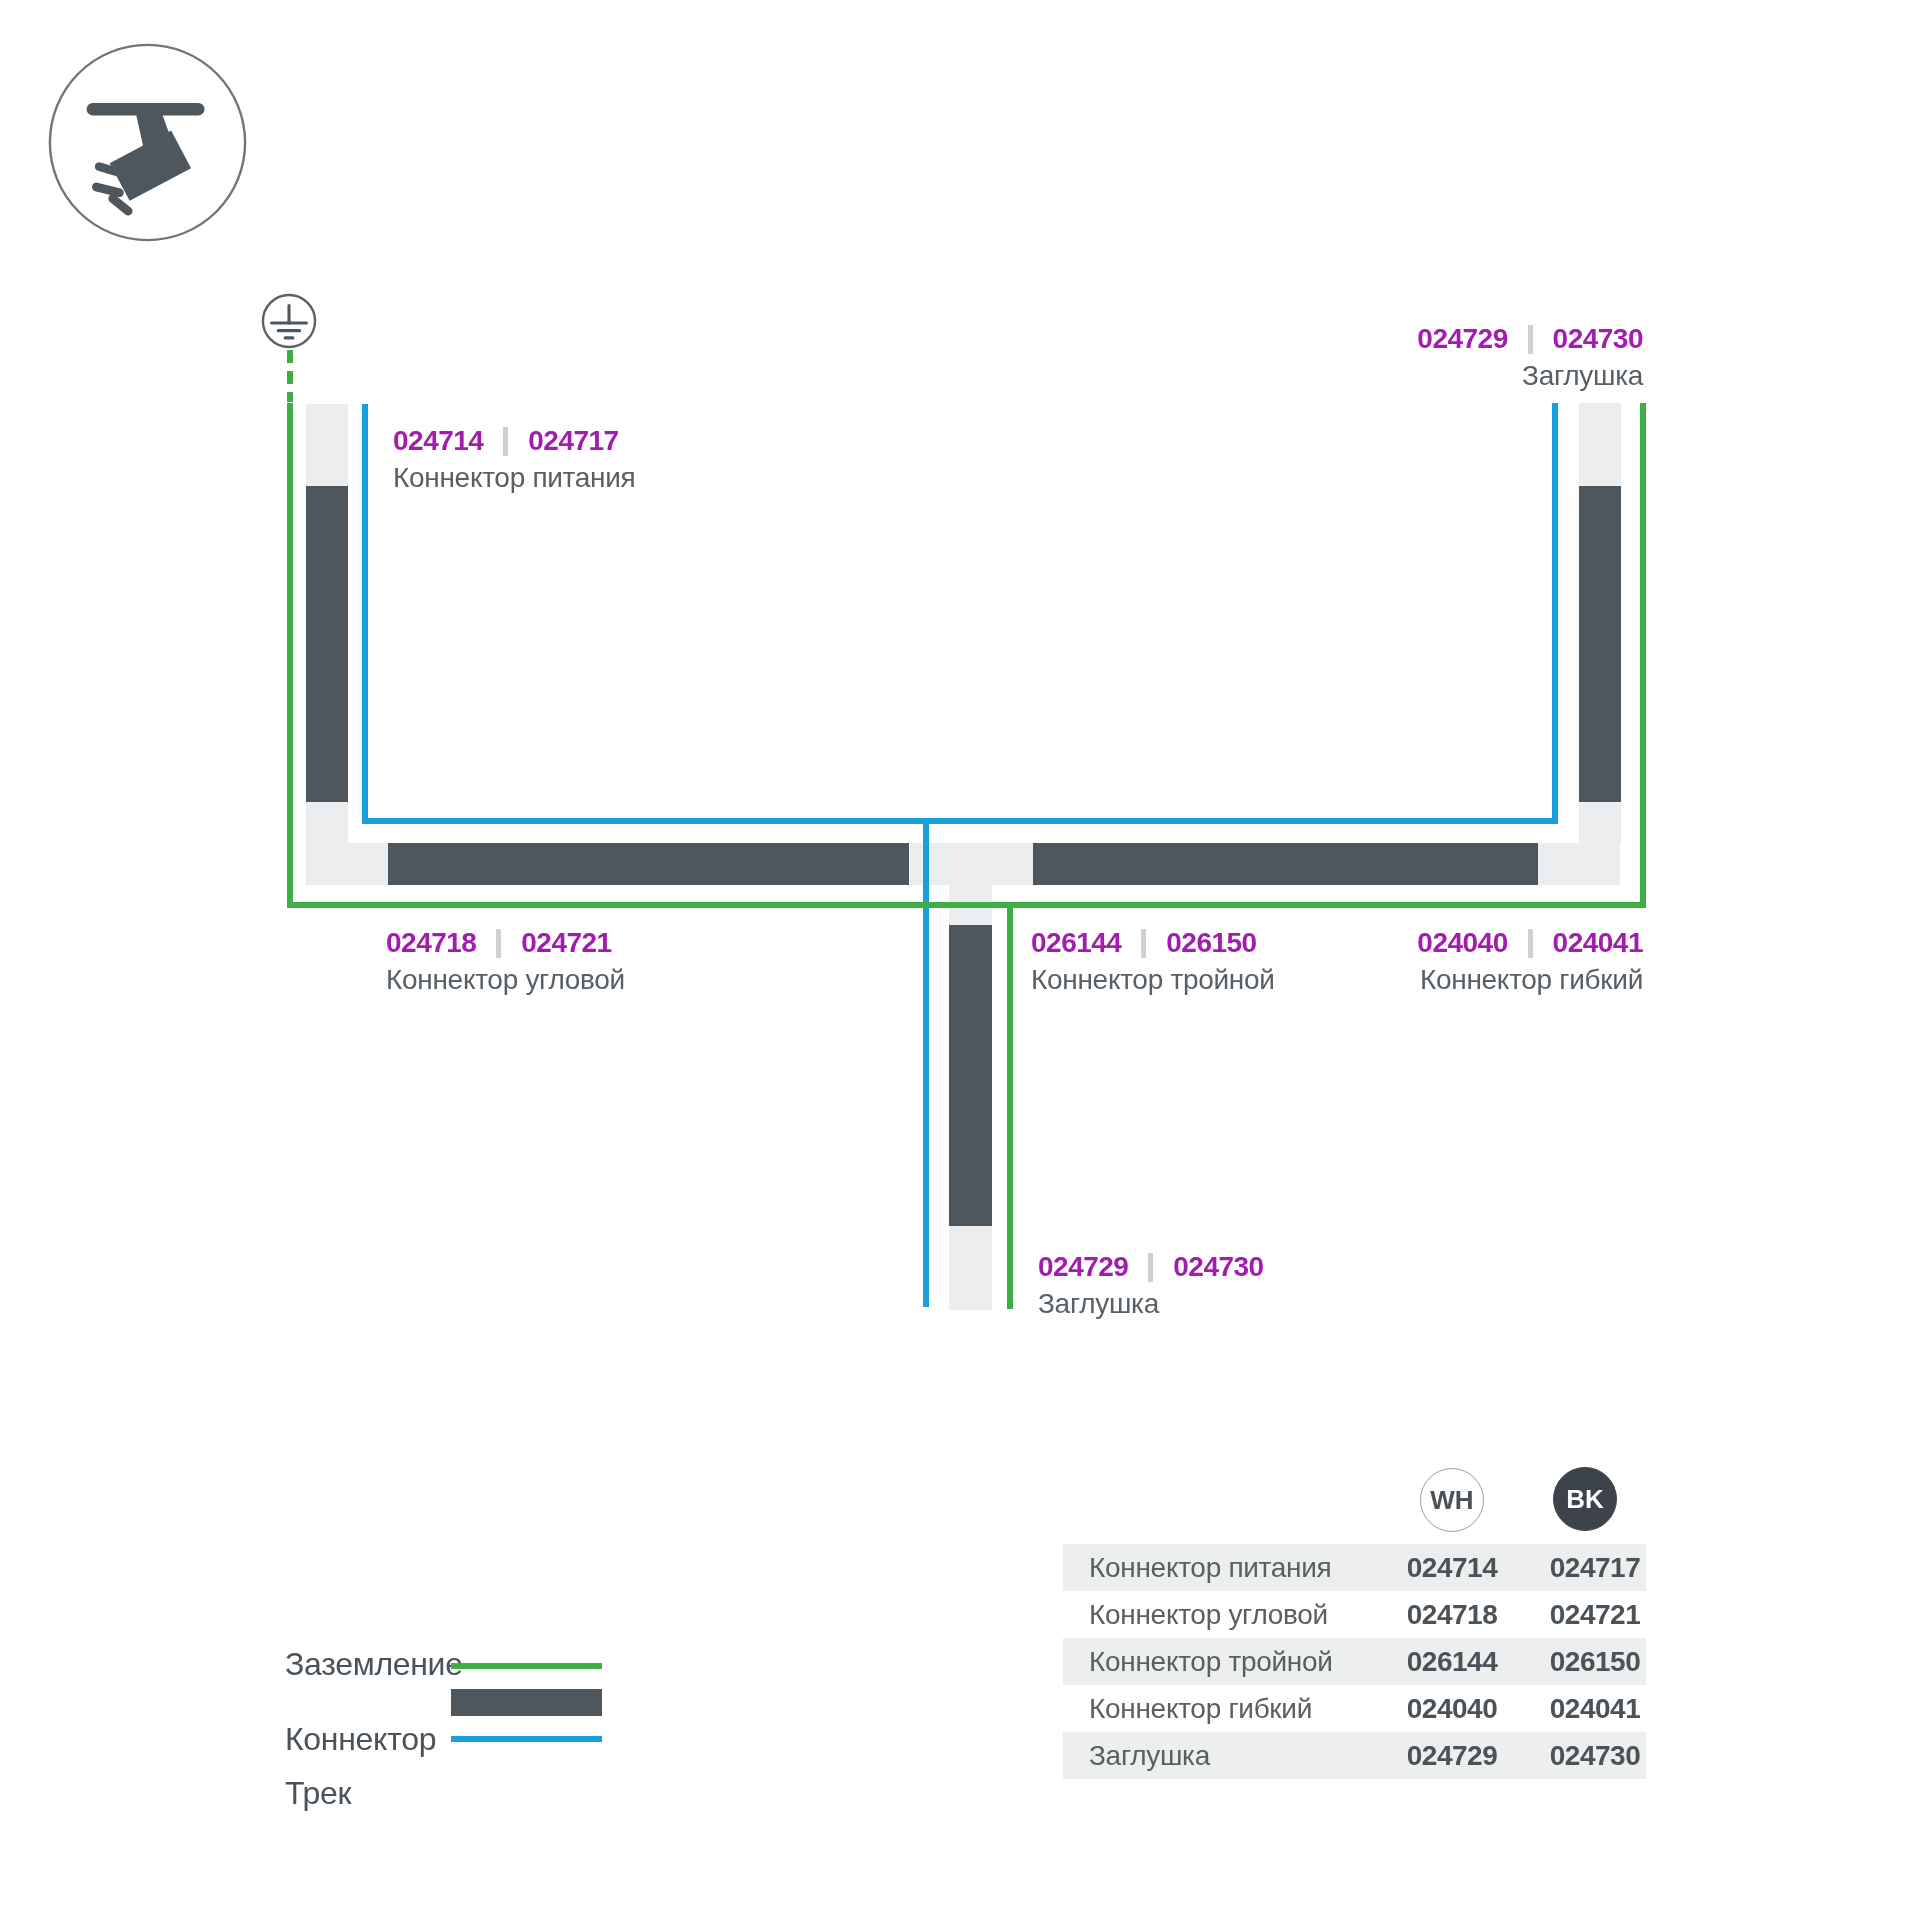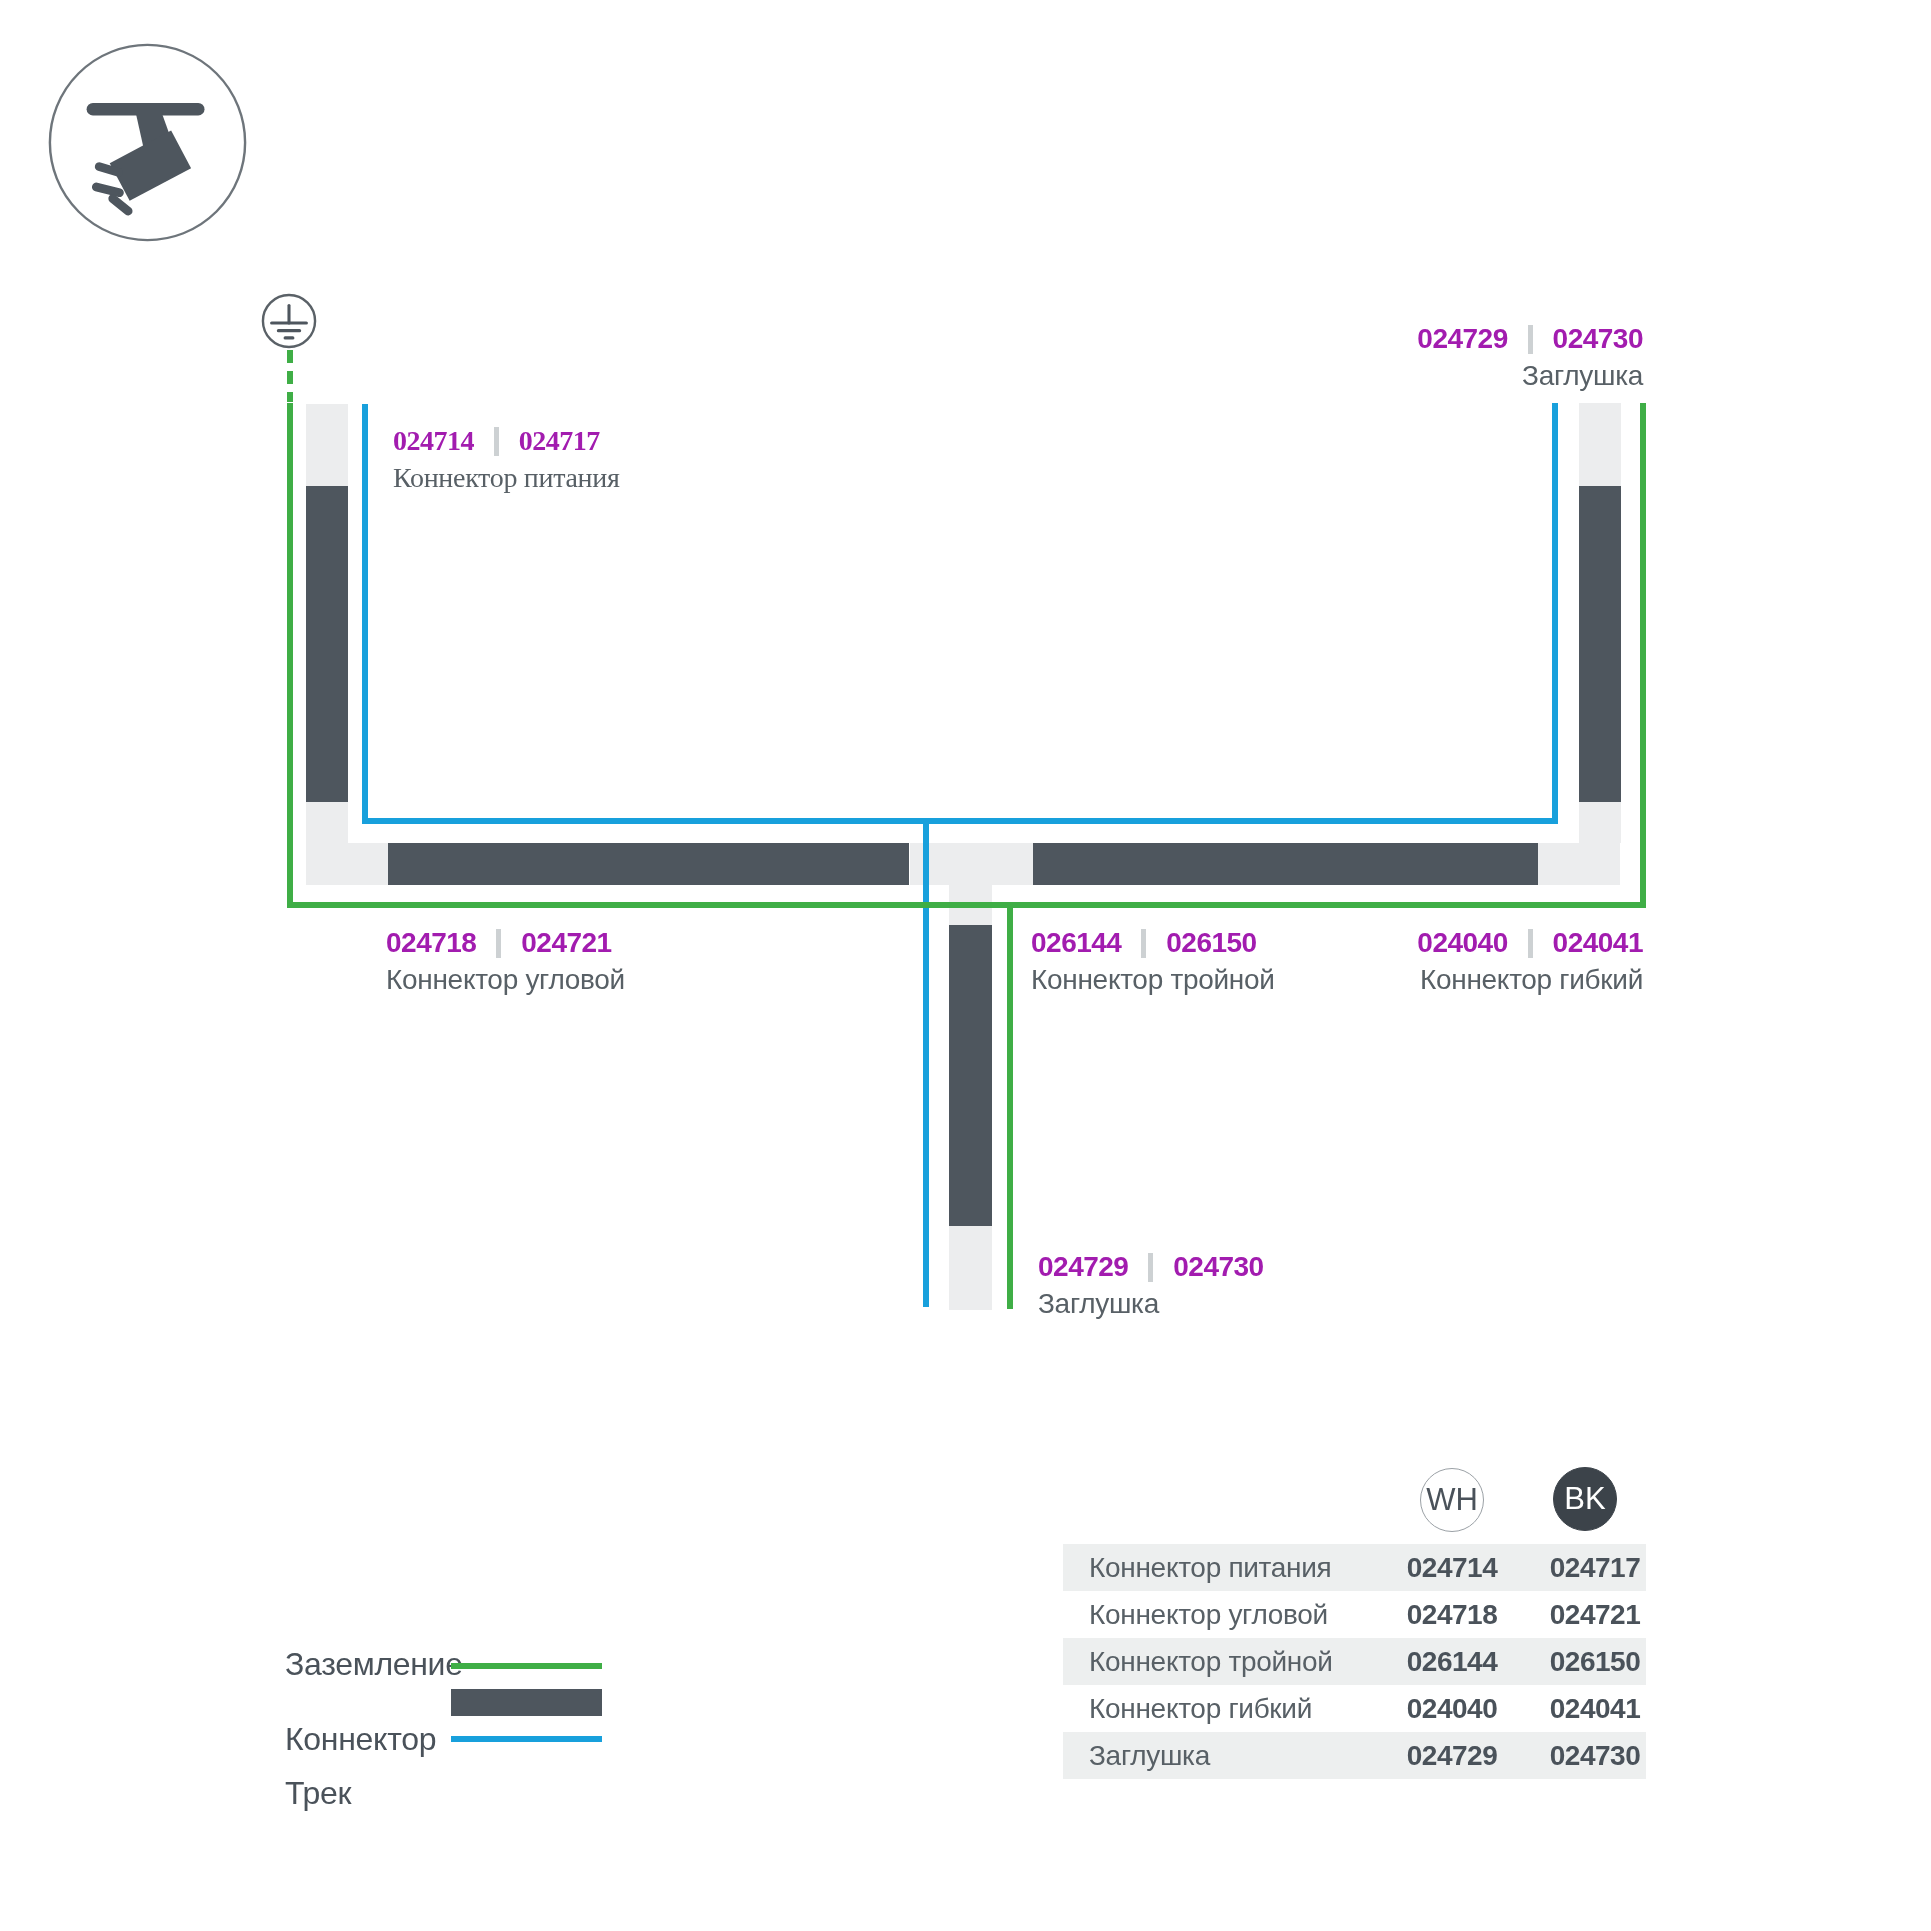--- a/index.html
+++ b/index.html
@@ -27,21 +27,21 @@
   
   .ptable{position:absolute;left:1063px;top:1544px;width:583px;}
   .trow{position:relative;height:47px;}
   .trow.alt{background:#EDEFEF;}
   .tname{position:absolute;left:26px;top:0;height:47px;line-height:47px;font-size:28px;color:#586066;letter-spacing:-0.3px;}
   .tnum{position:absolute;top:0;height:47px;line-height:47px;font-size:28px;font-weight:bold;color:#4A525A;
         width:164px;text-align:center;letter-spacing:-0.5px;}
   .tnum.wh{left:307px;}
   .tnum.bk{left:450px;}
   .colcircle{position:absolute;width:62px;height:62px;border-radius:50%;
-             display:flex;align-items:center;justify-content:center;font-size:31px;letter-spacing:0;}
+             display:flex;align-items:center;justify-content:center;font-size:26px;letter-spacing:0;font-weight:bold;}
   .colcircle.wh{left:1420px;top:1468px;background:#fff;border:1.9px solid #9BA1A6;color:#4A525A;}
   .colcircle.bk{left:1553px;top:1467px;background:#3C434A;color:#ffffff;border:1.9px solid #3C434A;}
 </style>
 </head>
 <body>
 
 <div class="canvas">
 
   <div class="abs hdr-icon">
     <svg width="201" height="201" viewBox="0 0 208 208">
@@ -91,21 +91,21 @@
   <div class="bline" style="left:362px;top:818px;width:1195px;height:5.8px;"></div>
   <div class="bline" style="left:1552px;top:403px;width:5.8px;height:421px;"></div>
   <div class="bline" style="left:923px;top:821px;width:5.8px;height:486px;"></div>
 
   <div class="gdash" style="left:287px;top:350px;width:5.8px;height:52px;"></div>
   <div class="gline" style="left:287px;top:403px;width:5.8px;height:505px;"></div>
   <div class="gline" style="left:287px;top:902px;width:1359px;height:5.8px;"></div>
   <div class="gline" style="left:1640px;top:403px;width:5.8px;height:505px;"></div>
   <div class="gline" style="left:1007px;top:908px;width:5.8px;height:401px;"></div>
 
-  <div class="dlabel" style="left:393px;top:426px;font-family:Liberation Serif, serif;">
+  <div class="dlabel" style="left:393px;top:426px;">
     <div class="codes"><span>024714</span><span class="sep"></span><span>024717</span></div>
     <div class="lname">Коннектор питания</div>
   </div>
 
   <div class="dlabel r" style="right:288px;top:324px;">
     <div class="codes"><span>024729</span><span class="sep"></span><span>024730</span></div>
     <div class="lname">Заглушка</div>
   </div>
 
   <div class="dlabel" style="left:386px;top:928px;">

